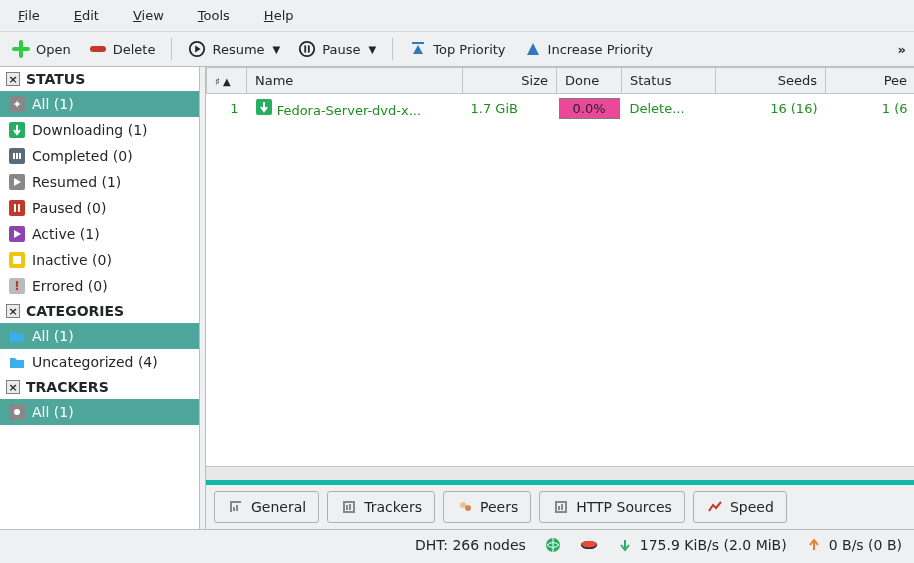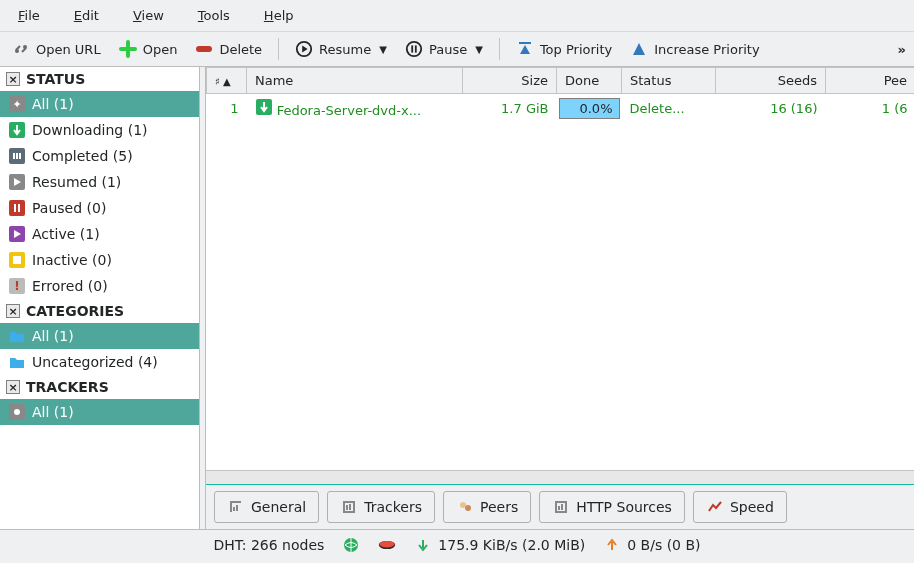--- a/index.html
+++ b/index.html
@@ -21,52 +21,42 @@
 .sb-item.selected { background: #3daee9; color: #fff; }
 .sb-item.selected.teal { background: #4fa69b; }
 .sb-item .sb-icon { width: 18px; height: 18px; display: inline-flex; align-items: center; justify-content: center; }
 .content { flex: 1; display: flex; flex-direction: column; background: #fff; min-width: 0; }
 .table-wrapper { flex: 1; overflow: auto; position: relative; }
 table { border-collapse: collapse; width: 100%; table-layout: fixed; }
 th { background: #eff0f1; border: 1px solid #c4c4c4; padding: 5px 8px; text-align: left; font-weight: normal; font-size: 13px; position: sticky; top: 0; }
 th.right { text-align: right; }
 td { padding: 4px 8px; font-size: 13px; color: #1f8f1f; white-space: nowrap; overflow: hidden; text-overflow: ellipsis; }
 td.done-cell { padding: 2px; }
-.done-box { border: 1px solid #7f7f7f; padding: 2px 6px; background: #7dd3fc; color: #232627; text-align: right; }
+.done-box { border: 1px solid #7f7f7f; padding: 2px 6px; background: #ec4899; color: #232627; text-align: center; }
 .hscroll { height: 14px; background: #e8e8e8; border-top: 1px solid #c4c4c4; }
-.tabs-row { display: flex; gap: 8px; padding: 6px 8px; background: #eff0f1; border-top: 1px solid #14b8a6; }
+.tabs-row { display: flex; gap: 8px; padding: 6px 8px; background: #eff0f1; border-top: 5px solid #14b8a6; }
 .tab-btn { display: flex; align-items: center; gap: 6px; padding: 6px 12px; background: #eff0f1; border: 1px solid #b0b0b0; border-radius: 3px; cursor: default; font-size: 14px; }
-.statusbar { display: flex; align-items: center; gap: 18px; padding: 6px 12px; background: #eff0f1; border-top: 1px solid #bcbcbc; font-size: 14px; justify-content: center; }
+.statusbar { display: flex; align-items: center; gap: 18px; padding: 6px 12px; background: #eff0f1; border-top: 1px solid #bcbcbc; font-size: 14px; justify-content: flex-end; }
 .status-item { display: flex; align-items: center; gap: 6px; }
 </style>
 </head>
 <body>
 
 <div class="menubar">
   <div class="menu-item"><span class="ul">F</span><span>ile</span></div>
   <div class="menu-item"><span class="ul">E</span><span>dit</span></div>
   <div class="menu-item"><span class="ul">V</span><span>iew</span></div>
   <div class="menu-item"><span class="ul">T</span><span>ools</span></div>
   <div class="menu-item"><span class="ul">H</span><span>elp</span></div>
 </div>
 
 <div class="toolbar">
   <div class="tb-btn">
       <span class="icon">
         <svg width="18" height="18" viewBox="0 0 18 18">
-          <path d="M4 10 L8 6 M10 12 L14 8" stroke="#6b6b6b" stroke-width="2"></path>
-          <circle cx="5" cy="11" r="2" fill="#6b6b6b"></circle>
-          <circle cx="13" cy="7" r="2" fill="#6b6b6b"></circle>
-        </svg>
-      </span>
-      <span>Open URL</span>
-    </div>
-  <div class="tb-btn">
-      <span class="icon">
-        <svg width="18" height="18" viewBox="0 0 18 18">
           <path d="M9 2 L9 16 M2 9 L16 9" stroke="#2ecc40" stroke-width="4" stroke-linecap="round"></path>
         </svg>
       </span>
       <span>Open</span>
     </div>
   <div class="tb-btn">
       <span class="icon">
         <svg width="18" height="10" viewBox="0 0 18 10">
           <rect x="1" y="2" width="16" height="6" rx="3" fill="#c1392b"></rect>
         </svg>
@@ -142,21 +132,21 @@
       </div>
       <div class="sb-item">
         <span class="sb-icon">
           <svg width="16" height="16">
             <rect width="16" height="16" fill="#5a6b7a" rx="2"></rect>
             <rect x="4" y="5" width="2" height="6" fill="#fff"></rect>
             <rect x="7" y="5" width="2" height="6" fill="#fff"></rect>
             <rect x="10" y="5" width="2" height="6" fill="#fff"></rect>
           </svg>
         </span>
-        <span>Completed (5)</span>
+        <span>Completed (0)</span>
       </div>
       <div class="sb-item">
         <span class="sb-icon">
           <svg width="16" height="16">
             <rect width="16" height="16" fill="#888" rx="2"></rect>
             <path d="M5 4 L12 8 L5 12 Z" fill="#fff"></path>
           </svg>
         </span>
         <span>Resumed (1)</span>
       </div>
@@ -257,21 +247,21 @@
           </thead>
         <tbody id="tbody">
             <tr>
               <td style="text-align:right;color:#1f8f1f">1</td>
               <td><span class="icon">
                   <svg width="16" height="16">
                     <rect width="16" height="16" fill="#27ae60" rx="2"></rect>
                     <path d="M8 3 L8 10 M5 8 L8 12 L11 8" stroke="#fff" stroke-width="2" fill="none"></path>
                   </svg>
                 </span> Fedora-Server-dvd-x...</td>
-              <td style="text-align:right">1.7 GiB</td>
+              <td style="text-align:left">1.7 GiB</td>
               <td class="done-cell">
                 <div class="done-box">0.0%</div>
               </td>
               <td>Delete...</td>
               <td style="text-align:right">16 (16)</td>
               <td style="text-align:right">1 (6</td>
             </tr>
           </tbody>
       </table>
     </div>

